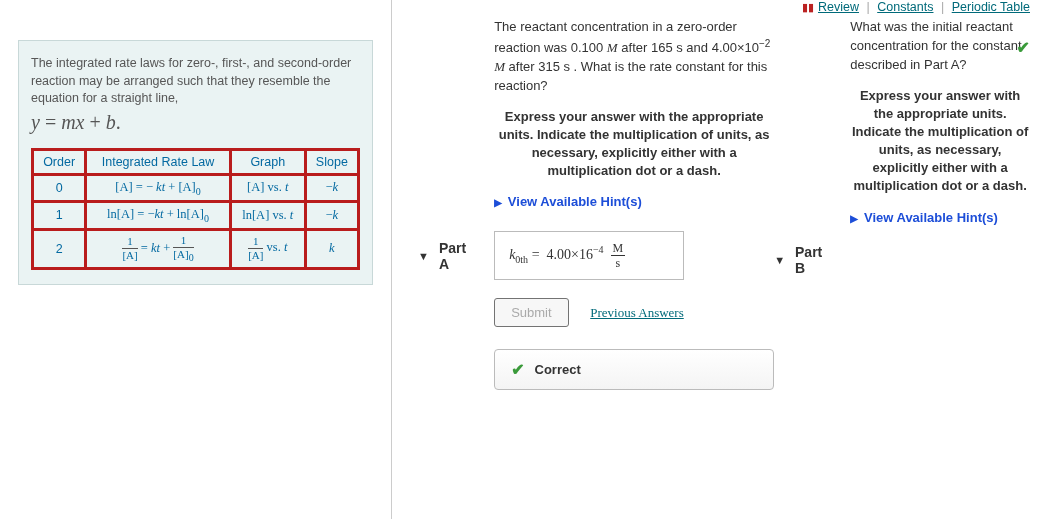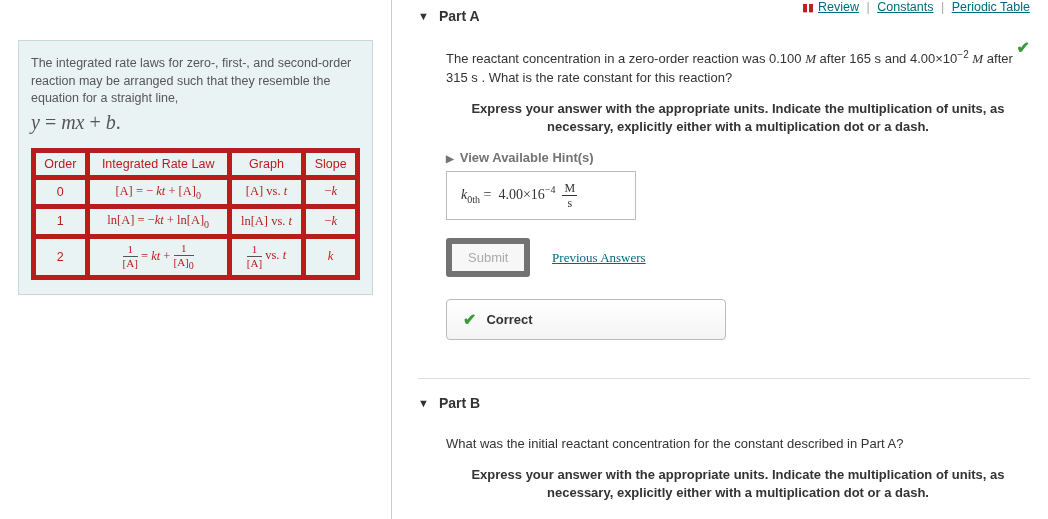--- a/index.html
+++ b/index.html
@@ -3,49 +3,49 @@
 <meta charset="utf-8">
 <style>
 * { box-sizing: border-box; margin: 0; padding: 0; }
 body { font-family: Arial, Helvetica, sans-serif; font-size: 13px; color: #333; background: #fff; width: 1048px; height: 519px; overflow: hidden; }
 .container { display: flex; height: 100%; }
 .left-panel { width: 391px; padding: 40px 18px 18px 18px; }
 .info-box { background: #eaf3f3; border: 1px solid #c8d8d8; padding: 14px 12px; color: #565656; }
 .info-text { font-size: 12.5px; line-height: 1.4; margin-bottom: 12px; }
 .eq-line { font-style: italic; font-family: "Times New Roman", serif; font-size: 20px; }
 table.rate { border-collapse: collapse; width: 100%; font-size: 12.5px; }
-table.rate th, table.rate td { border: 5px solid #b91c1c; padding: 4px 6px; text-align: center; vertical-align: middle; color: #b91c1c; }
+table.rate th, table.rate td { border: 3px solid #b91c1c; padding: 4px 6px; text-align: center; vertical-align: middle; color: #0369a1; }
 table.rate th { font-weight: normal; }
 .math { font-family: "Times New Roman", serif; font-style: normal; }
 .mi { font-style: italic; }
 .sub0 { font-size: 10px; vertical-align: sub; }
 .frac { display: inline-block; vertical-align: middle; text-align: center; font-size: 11px; line-height: 1; }
 .frac .num { display: block; border-bottom: 1px solid #555; padding: 0 2px 1px; }
 .frac .den { display: block; padding-top: 1px; }
 .divider { width: 1px; background: #ccc; }
-.right-panel { flex: 1; padding: 0 18px 10px 26px; position: relative; display: flex; flex-direction: column; }
+.right-panel { flex: 1; padding: 0 18px 10px 26px; position: relative; display: flex; flex-direction: row; }
 .top-links { position: absolute; top: 0; right: 18px; font-size: 12.5px; color: #999; }
 .top-links a { color: #006a7a; text-decoration: underline; }
 .flag { color: #b22; display: inline-block; margin-right: 4px; font-size: 11px; }
 .sep { color: #aaa; margin: 0 4px; }
 .part-header { display: flex; align-items: center; padding: 6px 0; margin-top: 2px; }
 .part-header .caret { margin-right: 10px; color: #333; font-size: 11px; }
 .part-header .title { font-weight: bold; font-size: 14px; }
 .part-body { padding: 18px 0 10px 28px; }
 .q-text { font-size: 13px; line-height: 1.45; color: #333; margin-bottom: 12px; }
 .instr { font-weight: bold; font-size: 13px; line-height: 1.4; margin-bottom: 14px; text-align: center; }
-.hint-link { color: #737373; font-weight: bold; font-size: 13px; cursor: pointer; margin-bottom: 6px; display: inline-block; }
+.hint-link { color: #1d4ed8; font-weight: bold; font-size: 13px; cursor: pointer; margin-bottom: 22px; display: inline-block; }
 .hint-link::before { content: "▶"; font-size: 10px; margin-right: 6px; }
 .answer-box { border: 1px solid #bbb; padding: 10px 14px; display: inline-block; margin-bottom: 18px; min-width: 190px; }
 .answer-box .math { font-size: 14px; color: #333; }
 .answer-box .k { font-style: italic; }
 .answer-box .sub { font-size: 10px; vertical-align: sub; }
 .answer-box .sup { font-size: 10px; vertical-align: super; }
 .action-row { margin-bottom: 22px; }
-.submit-btn { border: 6px solid #737373; background: #f7f7f7; color: #aaa; padding: 6px 16px; border-radius: 3px; font-size: 13px; cursor: default; }
+.submit-btn { border: 1px solid #737373; background: #f7f7f7; color: #aaa; padding: 6px 16px; border-radius: 3px; font-size: 13px; cursor: default; }
 .prev-link { color: #006a7a; text-decoration: underline; margin-left: 18px; font-size: 13px; cursor: pointer; font-family: Liberation Serif, serif; }
 .correct-box { border: 1px solid #bbb; border-radius: 4px; padding: 10px 16px; display: inline-flex; align-items: center; gap: 10px; min-width: 280px; background: linear-gradient(#fff,#f4f4f4); }
 .check-green { color: #3a9a3a; font-weight: bold; font-size: 16px; }
 .correct-text { font-weight: bold; font-size: 13px; }
 .part-a-check { position: absolute; right: 18px; top: 38px; color: #3a9a3a; font-size: 16px; font-weight: bold; }
 .part-divider { border-top: 1px solid #ddd; margin: 28px 0 0 0; }
 </style>
 </head>
 <body>
 

